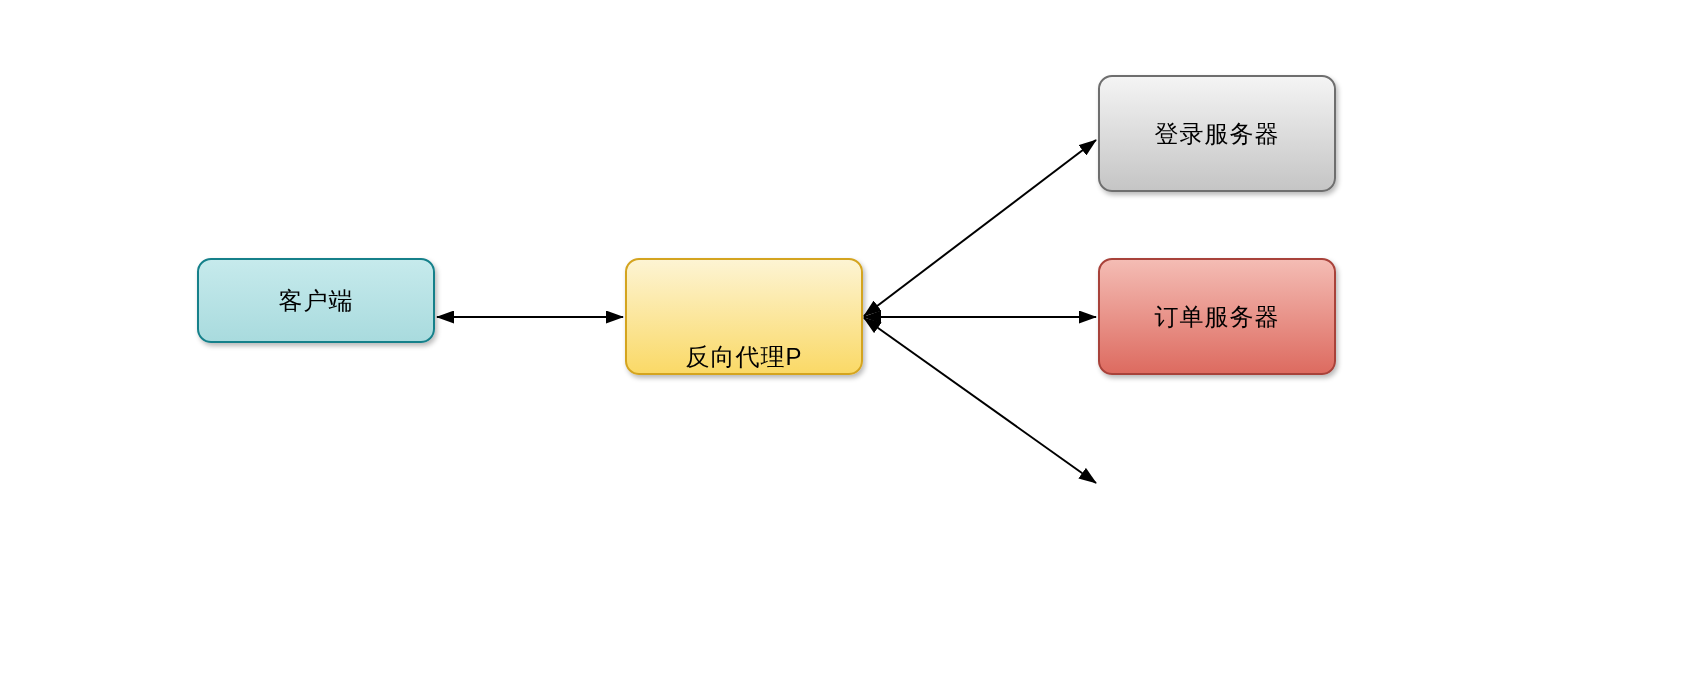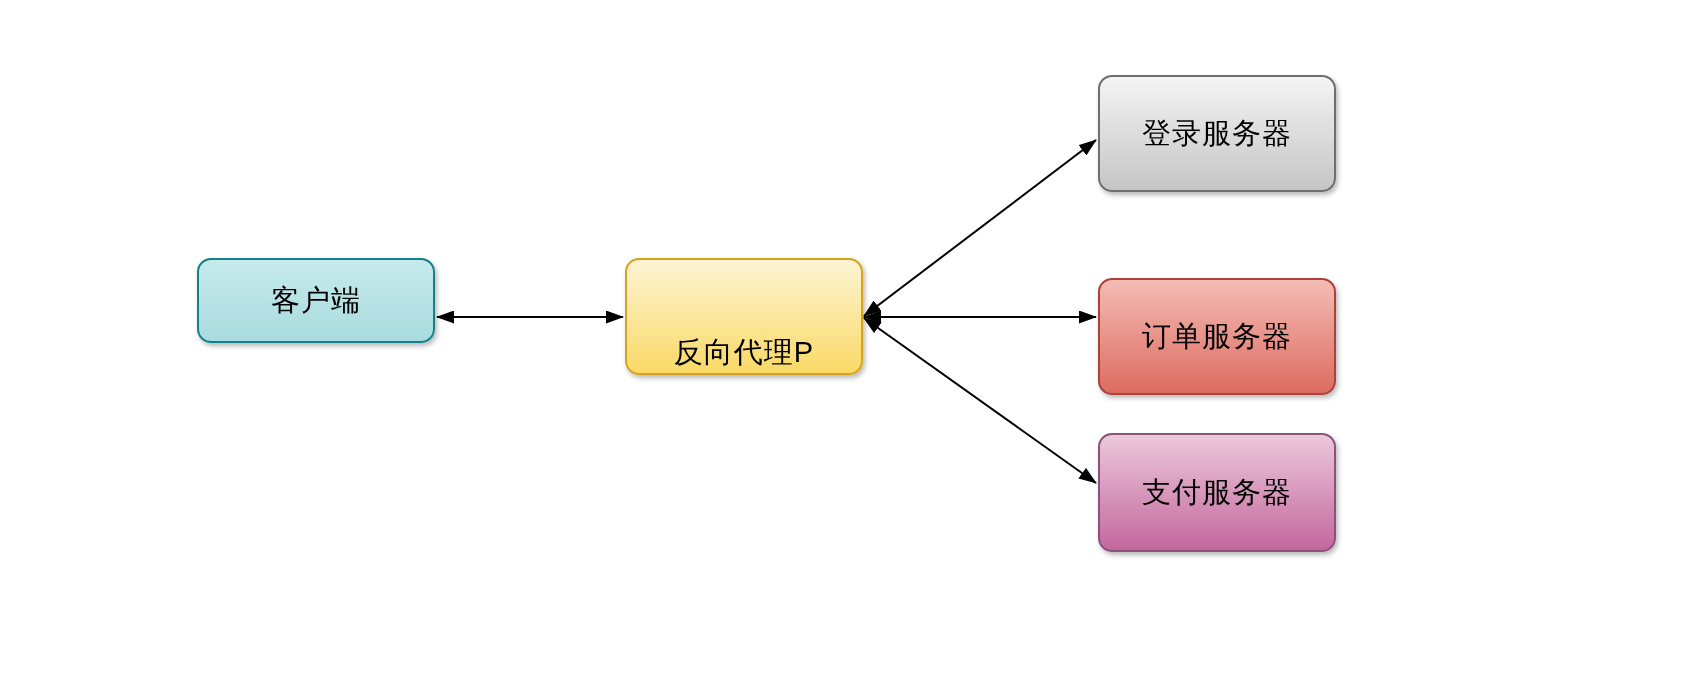--- a/index.html
+++ b/index.html
@@ -26,21 +26,21 @@
     box-sizing: border-box;
     border: 2px solid #333;
     border-radius: 14px;
     display: flex;
     align-items: center;
     justify-content: center;
     box-shadow: 2px 3px 5px rgba(0,0,0,0.28);
     cursor: default;
   }
   .node-label {
-    font-size: 29px;
+    font-size: 24px;
     color: #000000;
     letter-spacing: 1px;
     white-space: nowrap;
     user-select: none;
   }
 </style>
 </head>
 <body>
 
 <div class="canvas" style="width: 1697px; height: 690px; background: rgb(255, 255, 255);">
@@ -62,21 +62,18 @@
   </div>
 
   <div class="node" style="left: 625px; top: 258px; width: 238px; height: 117px; background: linear-gradient(rgb(253, 244, 211), rgb(250, 217, 103)); border-color: rgb(212, 164, 31); color: rgb(0, 0, 0); align-items: flex-end;">
     <span class="node-label">反向代理P</span>
   </div>
 
   <div class="node" style="left: 1098px; top: 75px; width: 238px; height: 117px; background: linear-gradient(rgb(244, 244, 244), rgb(197, 197, 197)); border-color: rgb(110, 110, 110); color: rgb(0, 0, 0);">
     <span class="node-label">登录服务器</span>
   </div>
 
-  <div class="node" style="left: 1098px; top: 258px; width: 238px; height: 117px; background: linear-gradient(rgb(244, 188, 180), rgb(221, 107, 96)); border-color: rgb(168, 66, 58); color: rgb(0, 0, 0); margin-top: 20px;">
+  <div class="node" style="left: 1098px; top: 258px; width: 238px; height: 117px; background: linear-gradient(rgb(244, 188, 180), rgb(221, 107, 96)); border-color: rgb(168, 66, 58); color: rgb(0, 0, 0);">
     <span class="node-label">订单服务器</span>
   </div>
 
-  <div class="node" style="left: 1098px; top: 433px; width: 238px; height: 119px; background: linear-gradient(rgb(236, 200, 218), rgb(195, 103, 158)); border-color: rgb(140, 82, 124); color: rgb(0, 0, 0);">
-    <span class="node-label">支付服务器</span>
-  </div>
 
 </div>
 
 </body></html>

